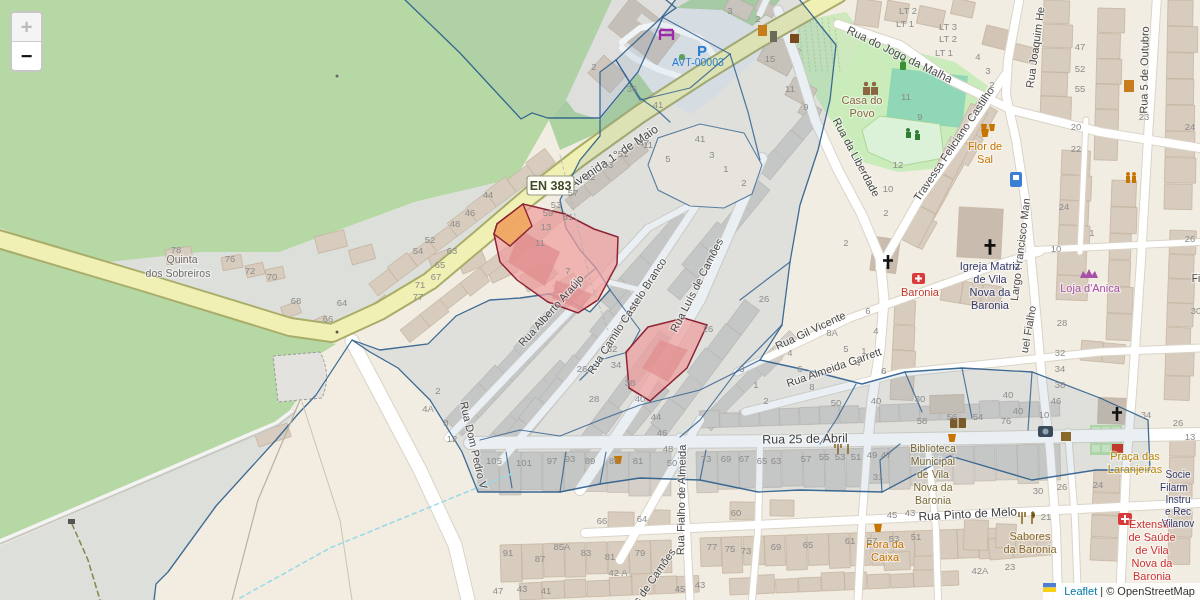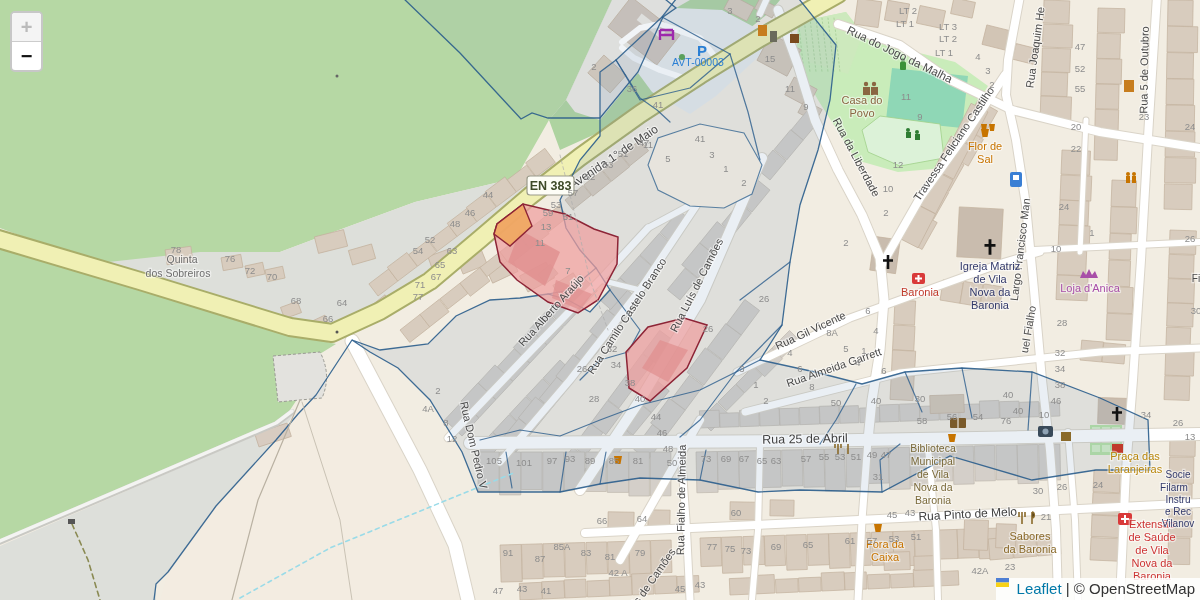--- a/index.html
+++ b/index.html
@@ -1,20 +1,20 @@
 <!DOCTYPE html>
 <html><head><meta charset="utf-8"><style>
 html,body{margin:0;padding:0;width:1200px;height:600px;overflow:hidden;font-family:"Liberation Sans",sans-serif;}
 #map{position:relative;width:1200px;height:600px;}
 #map svg{position:absolute;left:0;top:0;filter:blur(0.4px);}
 #zoomctl{position:absolute;left:10px;top:11px;width:29px;background:#fff;border:2px solid rgba(0,0,0,0.22);border-radius:5px;z-index:10;}
 #zoomctl .b{width:29px;height:28px;line-height:28px;text-align:center;font-size:20px;font-weight:bold;}
 #zoomctl .plus{color:#bbb;background:#f4f4f4;border-bottom:1px solid #ccc;border-radius:3px 3px 0 0;}
 #zoomctl .minus{color:#111;border-radius:0 0 3px 3px;}
-#attr{position:absolute;right:0;bottom:0;background:rgba(255,255,255,0.85);font-size:15px;padding:2px 5px 3px 6px;color:#333;z-index:10;}
+#attr{position:absolute;right:0;bottom:0;background:rgba(255,255,255,0.85);font-size:11px;padding:2px 5px 3px 6px;color:#333;z-index:10;}
 #attr a{color:#0078A8;text-decoration:none;}
 .flag{display:inline-block;width:13px;height:9px;vertical-align:-1px;margin-right:2px;}
 </style></head>
 <body>
 <div id="map">
 <svg width="1200" height="600" viewBox="0 0 1200 600" font-family="Liberation Sans, sans-serif">
       <rect width="1200" height="600" fill="#f2ede2"></rect>
       <polygon points="0.0,0.0 612.0,0.0 566.0,100.0 549.0,120.0 516.0,178.0 415.0,202.0 320.0,237.0 280.0,252.0 168.0,278.0 90.0,262.0 0.0,228.0" fill="#b6d8a4"></polygon>
       <polygon points="612.0,0.0 566.0,100.0 549.0,120.0 560.0,150.0 600.0,132.0 660.0,96.0 720.0,52.0 770.0,12.0 780.0,0.0" fill="#aed3a0"></polygon>
       <polygon points="0.0,246.0 300.0,336.0 336.0,344.0 310.0,360.0 300.0,395.0 290.0,410.0 276.0,423.0 0.0,540.0" fill="#b6d8a4"></polygon>

